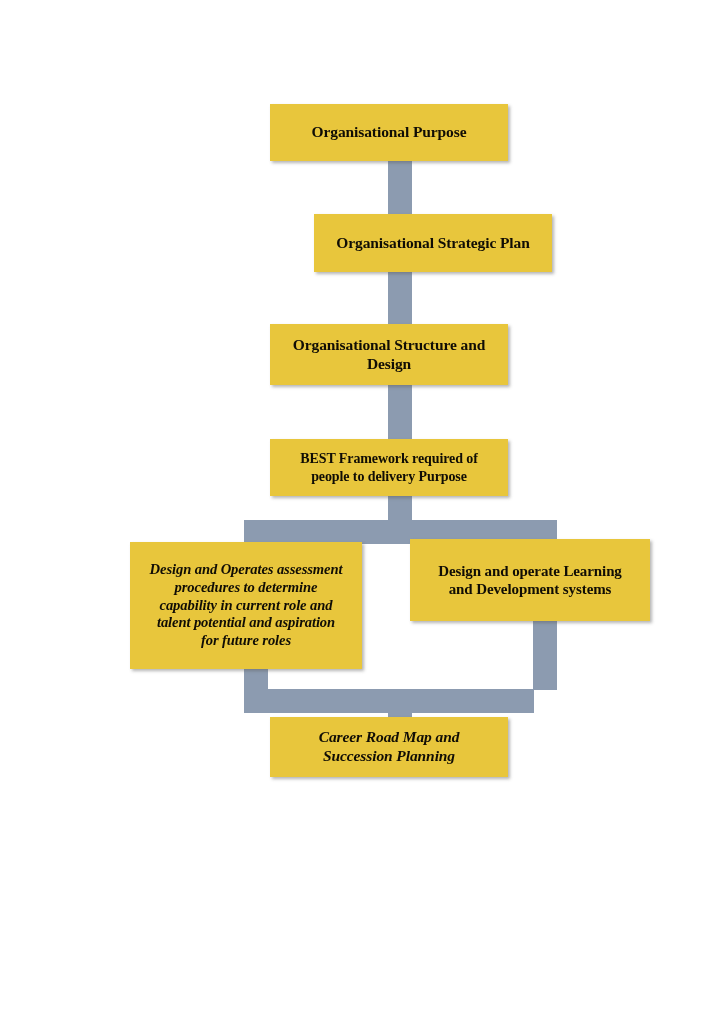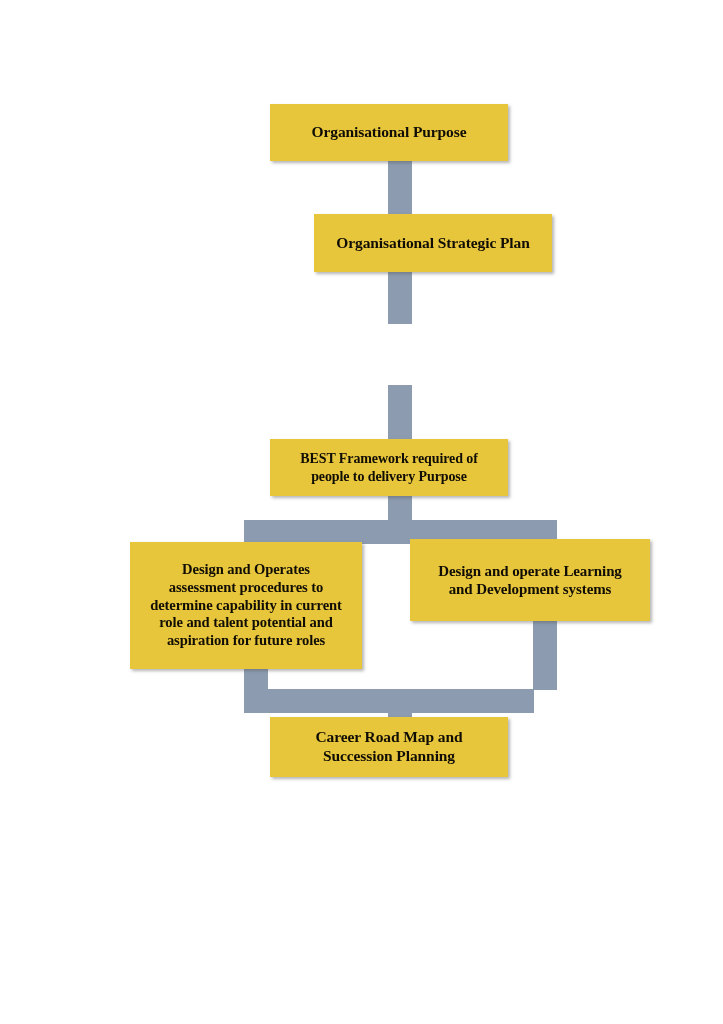--- a/index.html
+++ b/index.html
@@ -48,23 +48,23 @@
     z-index: 2;
   }
 
   .node-label { display: block; white-space: pre-line; }
 
   
   #node-purpose      { left: 258px; top: 92px;  width: 238px; height: 57px;  font-size: 15.5px; }
   #node-strategic    { left: 258px; top: 202px; width: 238px; height: 58px;  font-size: 15.5px; margin-left: 44px; }
   #node-structure    { left: 258px; top: 312px; width: 238px; height: 61px;  font-size: 15.5px; }
   #node-best         { left: 258px; top: 427px; width: 238px; height: 57px;  font-size: 14px; }
-  #node-assessment   { left: 118px; top: 530px; width: 232px; height: 127px; font-size: 14.6px; }
+  #node-assessment   { left: 118px; top: 530px; width: 232px; height: 127px; font-size: 14.6px; font-style: italic; }
   #node-learning     { left: 398px; top: 527px; width: 240px; height: 82px;  font-size: 15.0px; }
-  #node-career       { left: 258px; top: 705px; width: 238px; height: 60px;  font-size: 15.5px; }
+  #node-career       { left: 258px; top: 705px; width: 238px; height: 60px;  font-size: 15.5px; font-style: italic; }
 </style>
 </head>
 <body>
 
 <div id="flowchart">
 
   <div class="conn conn-v" style="left:376px; top:149px; height:53px;"></div>
 
   <div class="conn conn-v" style="left:376px; top:260px; height:52px;"></div>
 
@@ -83,20 +83,23 @@
   <div class="conn conn-v" style="left:376px; top:677px; height:28px;"></div>
 
   <div class="node" id="node-purpose">
     <span class="node-label">Organisational Purpose</span>
   </div>
 
   <div class="node" id="node-strategic">
     <span class="node-label">Organisational Strategic Plan</span>
   </div>
 
+  <div class="node" id="node-structure">
+    <span class="node-label">Organisational Structure and Design</span>
+  </div>
 
   <div class="node" id="node-best">
     <span class="node-label">BEST Framework required of people to delivery Purpose</span>
   </div>
 
   <div class="node" id="node-assessment">
     <span class="node-label">Design and Operates assessment procedures to determine capability in current role and talent potential and aspiration for future roles</span>
   </div>
 
   <div class="node" id="node-learning">

